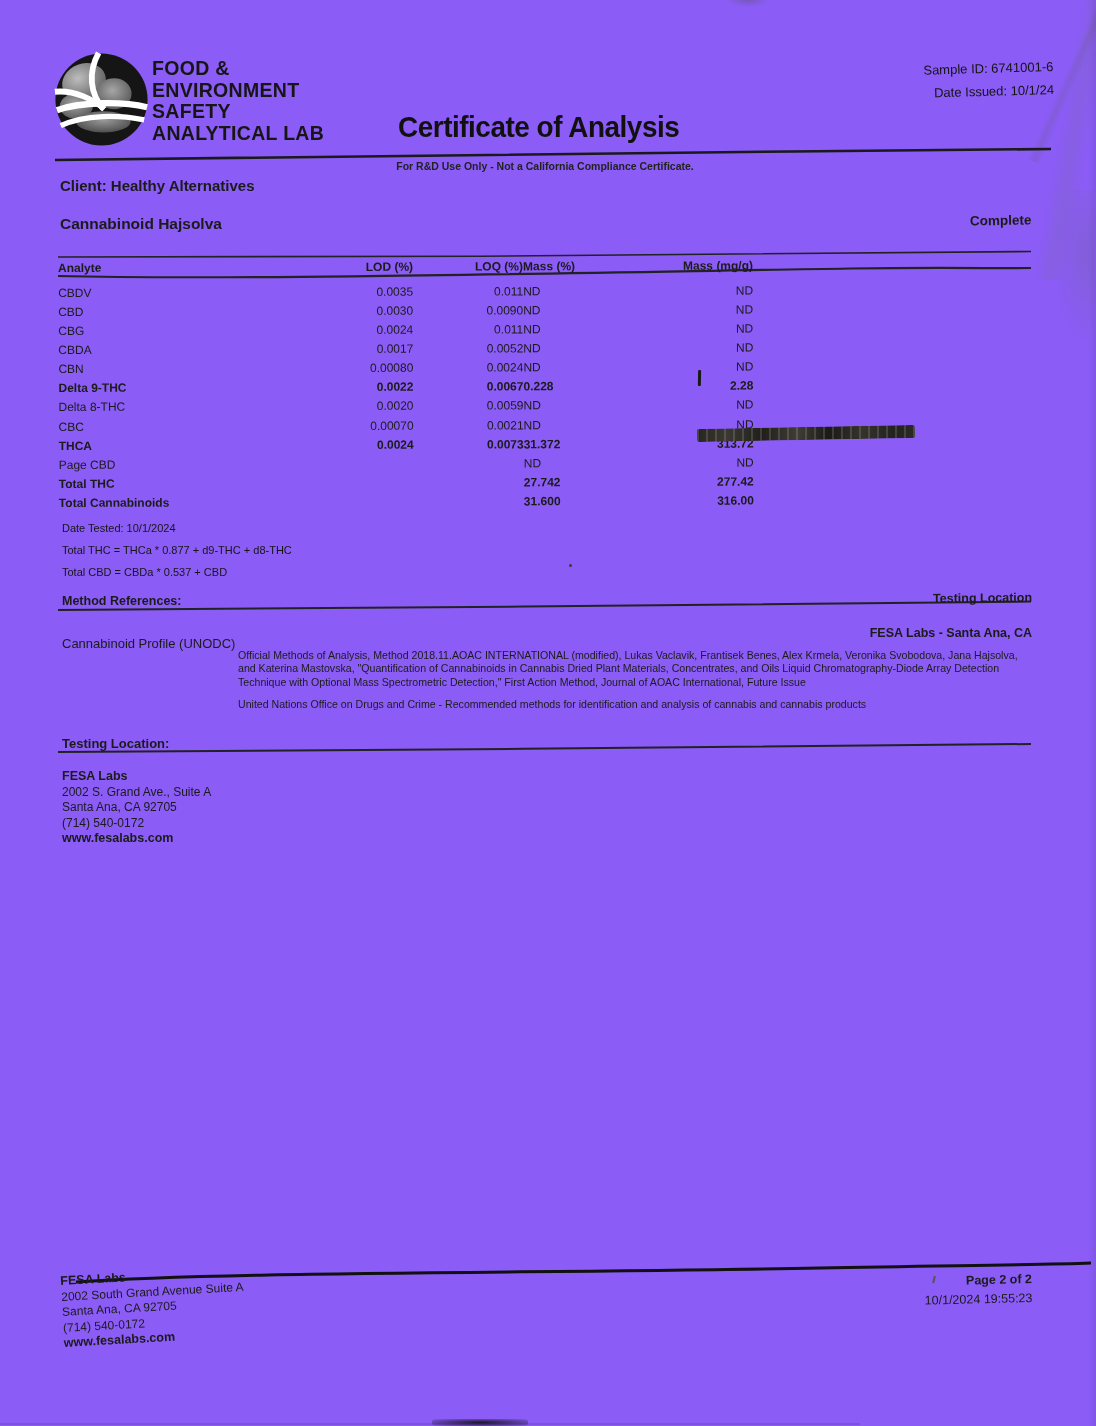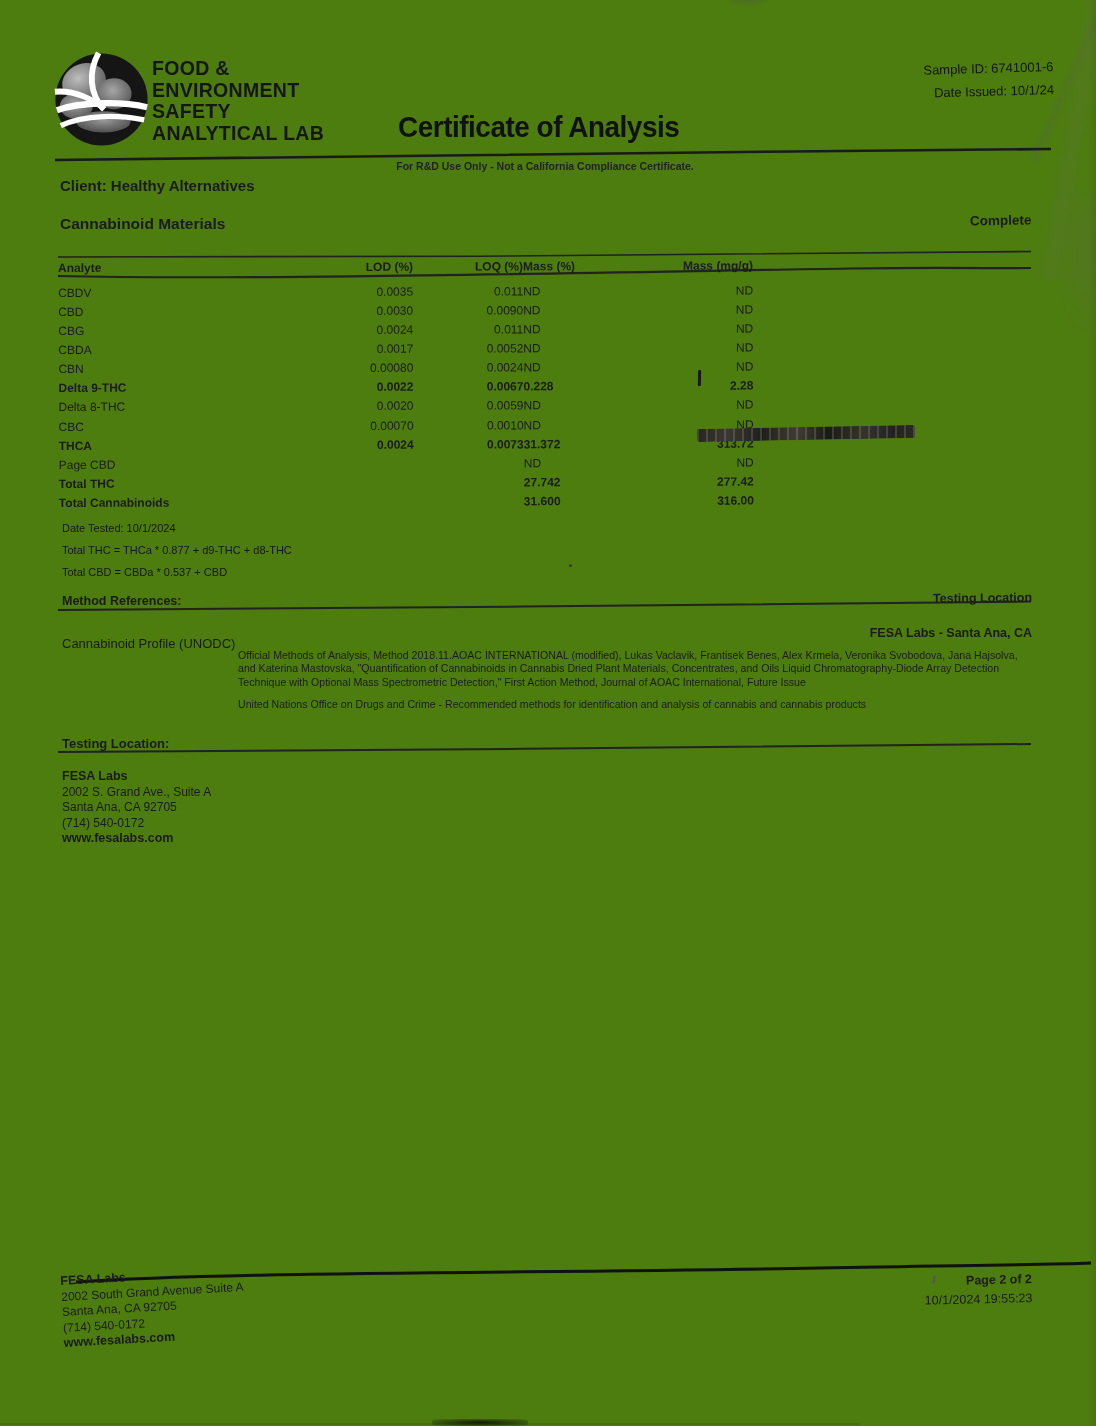--- a/index.html
+++ b/index.html
@@ -71,21 +71,21 @@
   .addr .name,.addr .site{font-weight:bold;font-size:12.5px;}
   .loc-block{left:62px;top:769px;}
   
   .foot-left{left:60px;top:1274px;transform:rotate(-3.2deg);transform-origin:left top;}
   .foot-right{right:64px;top:1270px;text-align:right;font-size:12.5px;line-height:19px;transform:rotate(-1.4deg);transform-origin:right top;}
   .page-label{font-weight:bold;}
 </style>
 </head>
 <body>
 
-<div class="page" style="background: #4d7c0f; color: rgb(27, 27, 27);">
+<div class="page" style="background: #8b5cf6; color: rgb(27, 27, 27);">
 
   <div class="abs wrinkle-a"></div>
   <div class="abs wrinkle-b"></div>
   <div class="abs smudge-right"></div>
   <div class="abs edge-right"></div>
   <div class="abs top-notch"></div>
   <div class="abs bottom-line"></div>
   <div class="abs bottom-smudge"></div>
 
   <svg class="abs" style="left:0;top:0" width="1096" height="1426" viewBox="0 0 1096 1426">
@@ -135,21 +135,21 @@
   <div class="abs title">Certificate of Analysis</div>
   <div class="abs subtitle">For R&amp;D Use Only - Not a California Compliance Certificate.</div>
 
   <div class="abs sample-block">
     <div>Sample ID: 6741001-6</div>
     <div>Date Issued: 10/1/24</div>
   </div>
 
   <div class="abs client">Client: Healthy Alternatives</div>
 
-  <div class="abs section-title">Cannabinoid Materials</div>
+  <div class="abs section-title">Cannabinoid Hajsolva</div>
   <div class="abs status">Complete</div>
 
   <div class="abs table">
     <div class="thead">
       <div class="tcell c0">Analyte</div>
       <div class="tcell c1">LOD (%)</div>
       <div class="tcell c2">LOQ (%)</div>
       <div class="tcell c3">Mass (%)</div>
       <div class="tcell c4">Mass (mg/g)</div>
     </div>
@@ -199,21 +199,21 @@
         <div class="trow">
           <div class="tcell c0">Delta 8-THC</div>
           <div class="tcell c1">0.0020</div>
           <div class="tcell c2">0.0059</div>
           <div class="tcell c3">ND</div>
           <div class="tcell c4">ND</div>
         </div>
         <div class="trow">
           <div class="tcell c0">CBC</div>
           <div class="tcell c1">0.00070</div>
-          <div class="tcell c2">0.0010</div>
+          <div class="tcell c2">0.0021</div>
           <div class="tcell c3">ND</div>
           <div class="tcell c4">ND</div>
         </div>
         <div class="trow bold">
           <div class="tcell c0">THCA</div>
           <div class="tcell c1">0.0024</div>
           <div class="tcell c2">0.0073</div>
           <div class="tcell c3">31.372</div>
           <div class="tcell c4">313.72</div>
         </div>

